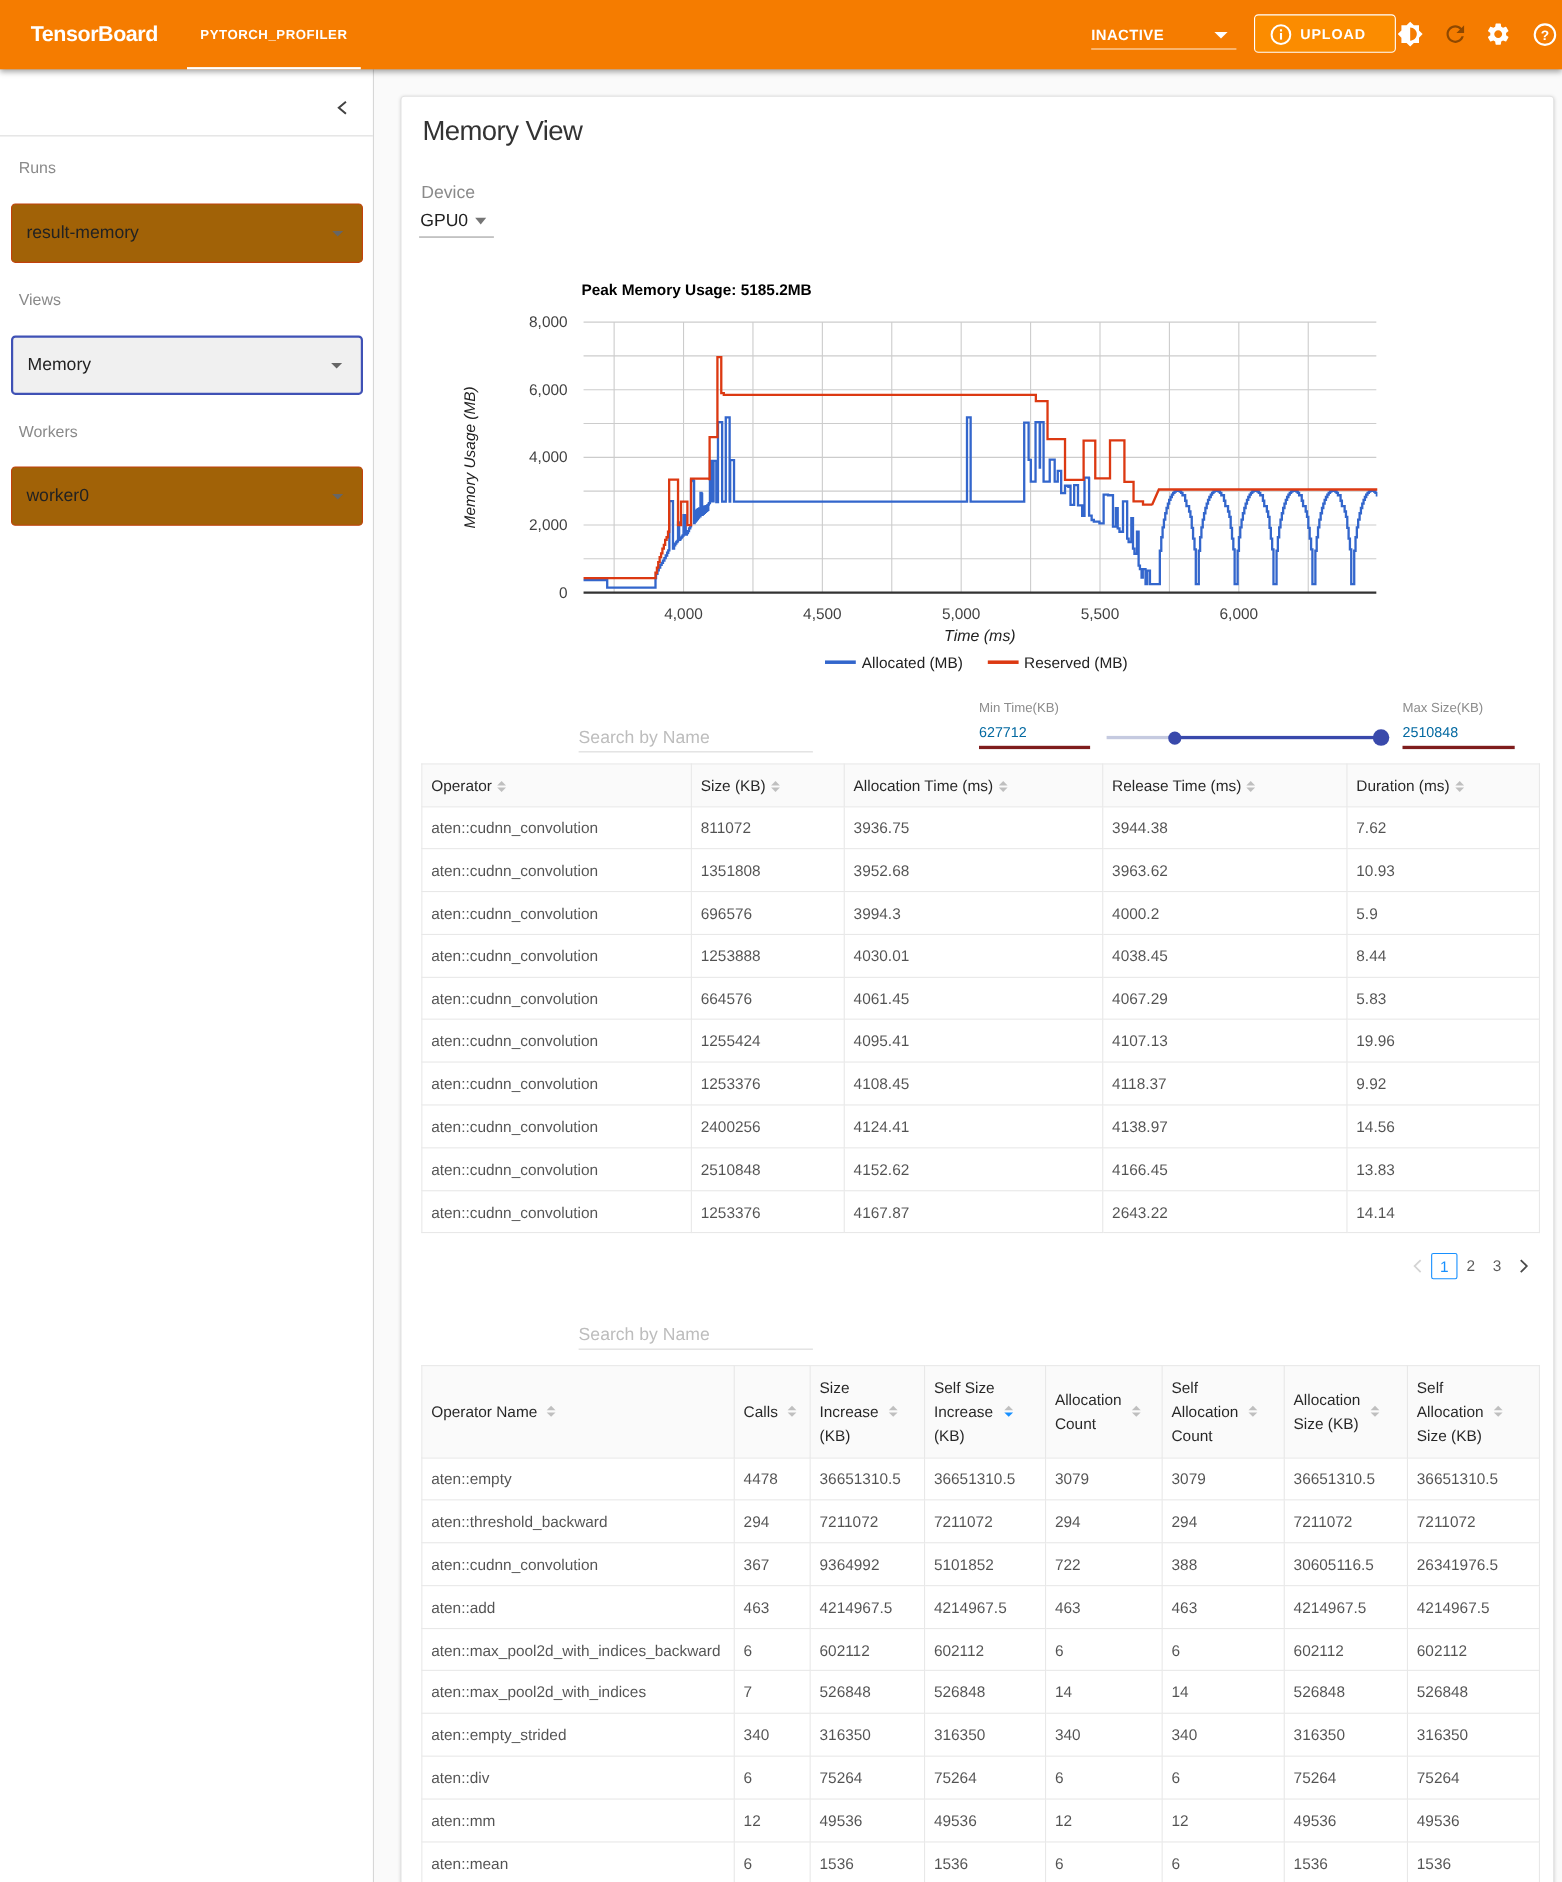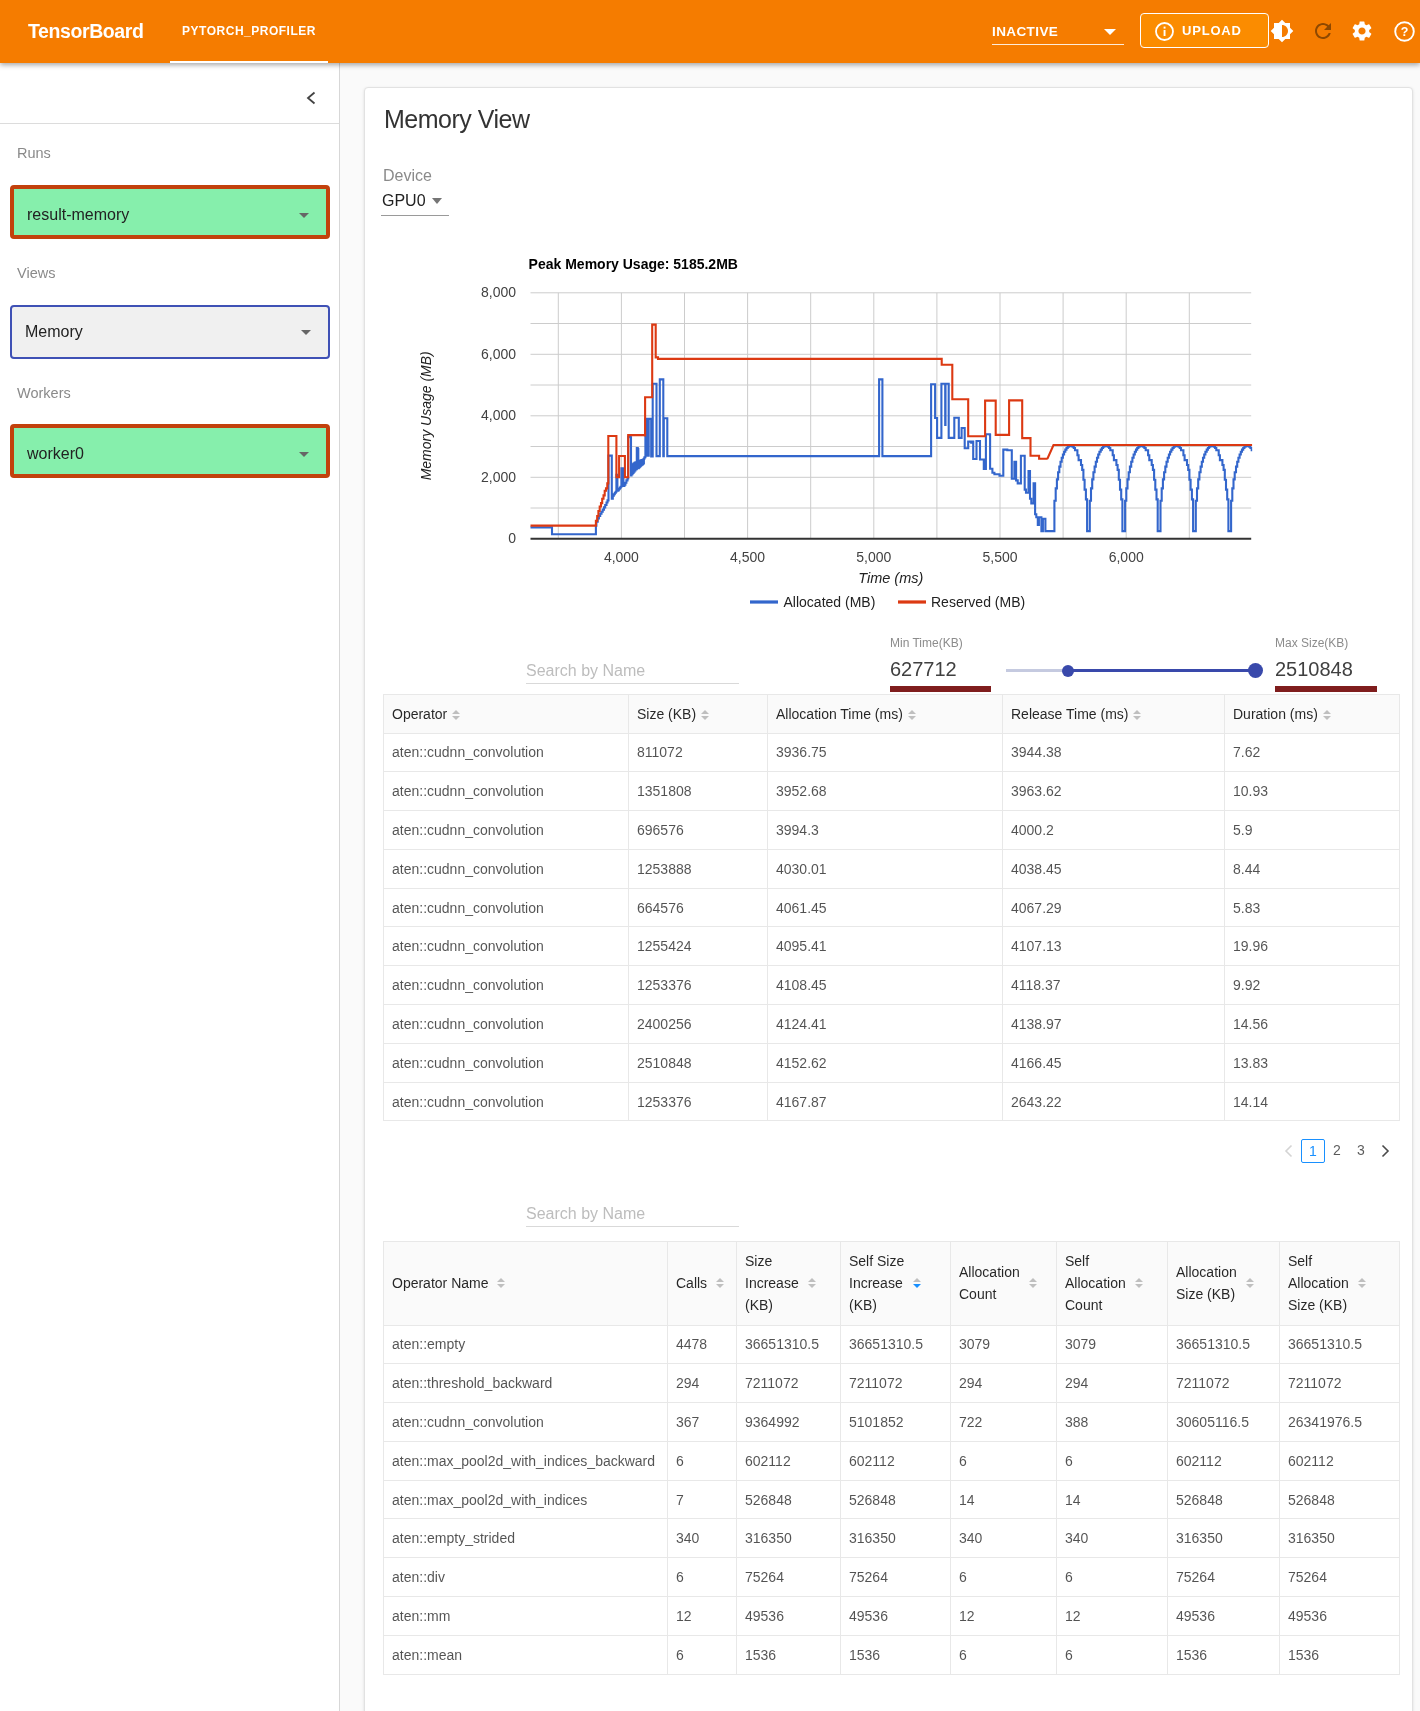--- a/index.html
+++ b/index.html
@@ -11,33 +11,33 @@
 #tabtxt { position:absolute; left:170px; top:0; width:158px; height:63px; text-align:center; line-height:63px; color:#fff; font-size:12px; font-weight:bold; letter-spacing:0.5px; }
 #tabline { position:absolute; left:170px; top:60.5px; width:158px; height:2.5px; background:#fff; }
 #inactive { position:absolute; left:992px; top:24px; width:132px; color:#fff; font-size:13.5px; font-weight:bold; letter-spacing:0.4px; border-bottom:1px solid rgba(255,255,255,.85); padding-bottom:5px; }
 #inactive .caret { position:absolute; right:8px; top:5px; width:0; height:0; border-left:6px solid transparent; border-right:6px solid transparent; border-top:6px solid #fff; }
 #upload { position:absolute; left:1140px; top:13px; width:129px; height:35px; border:1.5px solid #fff; border-radius:4px; background:#fb8c00; color:#fff; font-size:13px; font-weight:bold; letter-spacing:0.8px; }
 #upload span.txt { position:absolute; left:41px; top:9px; }
 
 #sidebar { position:absolute; left:0; top:63px; width:340px; height:1648px; background:#fff; border-right:1px solid #d7d7d7; z-index:10; }
 #sidediv { position:absolute; left:0; top:59.5px; width:339px; height:1px; background:#dcdcdc; }
 .sblabel { position:absolute; left:17px; font-size:14.5px; color:#8a8a8a;text-align:center; }
-.sbselect { position:absolute; left:10px; width:320px; height:54px; background:#86efac; border:4px solid #c2410c; border-radius:4px; font-size:16px; color:#222; line-height:52px; padding-left:13px; }
+.sbselect { position:absolute; left:10px; width:320px; height:54px; background:#a16207; border:1px solid #c2410c; border-radius:4px; font-size:16px; color:#222; line-height:52px; padding-left:13px; }
 .sbselect .caret { position:absolute; right:17px; top:24px; width:0; height:0; border-left:5.5px solid transparent; border-right:5.5px solid transparent; border-top:5.5px solid #666; }
 
 #card { position:absolute; left:364px; top:87px; width:1049px; height:1700px; background:#fff; border:1px solid #e2e2e2; border-radius:4px; box-shadow:0 1px 3px rgba(0,0,0,.12); }
 #mvtitle { position:absolute; left:384px; top:105px; font-size:25px; letter-spacing:-0.5px; color:#333; }
 #devlabel { position:absolute; left:383px; top:167px; font-size:16px; color:#8a8a8a; }
 #gpu0 { position:absolute; left:382px; top:192px; font-size:16px; color:#212121; }
 #gpu0line { position:absolute; left:381px; top:215px; width:68px; height:1px; background:#9a9a9a; }
 #gpucaret { position:absolute; left:432px; top:198px; width:0; height:0; border-left:5.5px solid transparent; border-right:5.5px solid transparent; border-top:6px solid #757575; }
 
 .searchbox { position:absolute; left:526px; width:213px; font-size:16px; color:#bdbdbd; border-bottom:1px solid #d9d9d9; padding-bottom:3px; }
 .szlabel { position:absolute; font-size:12px; color:#8c8c8c; }
-.szvalue { position:absolute; font-size:20px; color:#404040; border-bottom:6px solid #7f1d1d; padding-bottom:5px; }
+.szvalue { position:absolute; font-size:13px; color:#0369a1; border-bottom:3px solid #7f1d1d; padding-bottom:5px; }
 
 table { border-collapse:collapse; table-layout:fixed; font-size:14px; }
 th { background:#fafafa; color:rgba(0,0,0,.85); font-weight:normal; text-align:left; padding:0 8px; border:1px solid #e8e8e8; }
 td { color:rgba(0,0,0,.68); padding:0 8px; border:1px solid #e8e8e8; background:#fff; }
 .caretpair { display:inline-block; vertical-align:middle; margin-left:5px; }
 .caretpair .up { width:0; height:0; border-left:4px solid transparent; border-right:4px solid transparent; border-bottom:4.5px solid #bfbfbf; margin-bottom:2px; }
 .caretpair .dn { width:0; height:0; border-left:4px solid transparent; border-right:4px solid transparent; border-top:4.5px solid #bfbfbf; }
 .caretpair .dn.active { border-top-color:#1890ff; }
 
 #pager { position:absolute; left:1277px; top:1139px; height:24px; display:flex; align-items:center; font-size:14px; color:rgba(0,0,0,.65); }
@@ -365,20 +365,30 @@
         <td>aten::cudnn_convolution</td>
         <td>367</td>
         <td>9364992</td>
         <td>5101852</td>
         <td>722</td>
         <td>388</td>
         <td>30605116.5</td>
         <td>26341976.5</td>
       </tr>
 <tr style="height:38.8px;">
+        <td>aten::add</td>
+        <td>463</td>
+        <td>4214967.5</td>
+        <td>4214967.5</td>
+        <td>463</td>
+        <td>463</td>
+        <td>4214967.5</td>
+        <td>4214967.5</td>
+      </tr>
+<tr style="height:38.8px;">
         <td>aten::max_pool2d_with_indices_backward</td>
         <td>6</td>
         <td>602112</td>
         <td>602112</td>
         <td>6</td>
         <td>6</td>
         <td>602112</td>
         <td>602112</td>
       </tr>
 <tr style="height:38.8px;">

